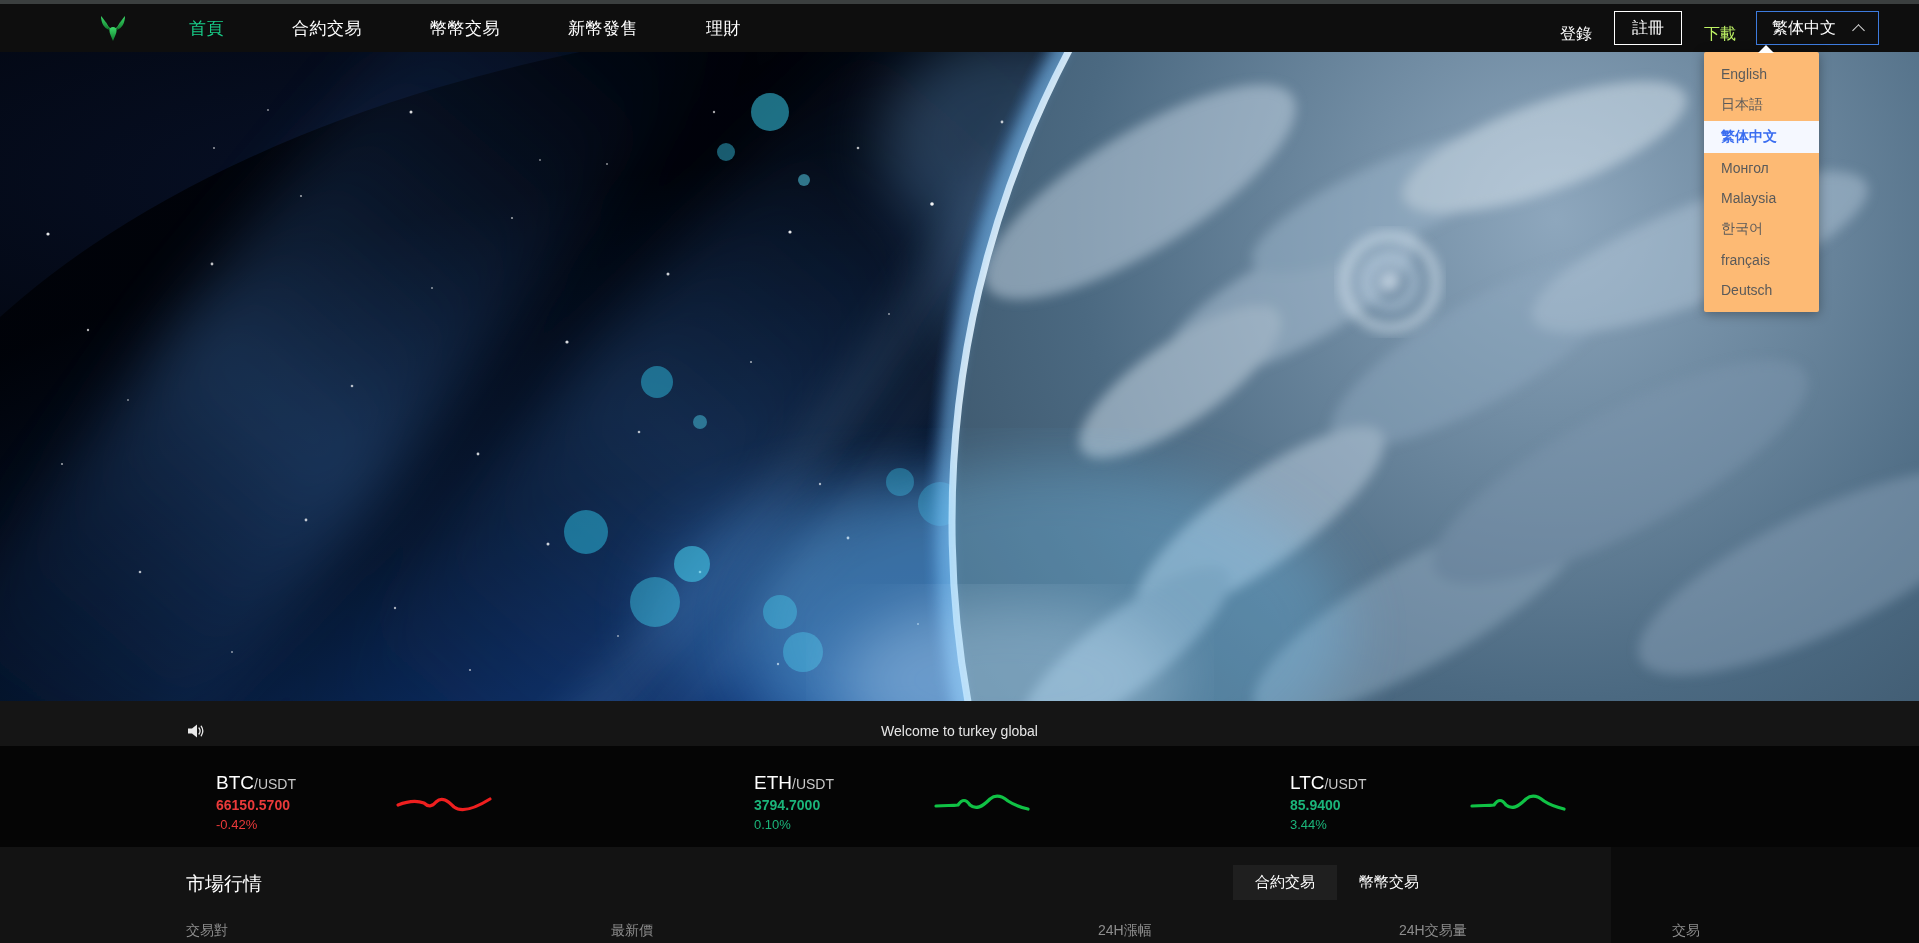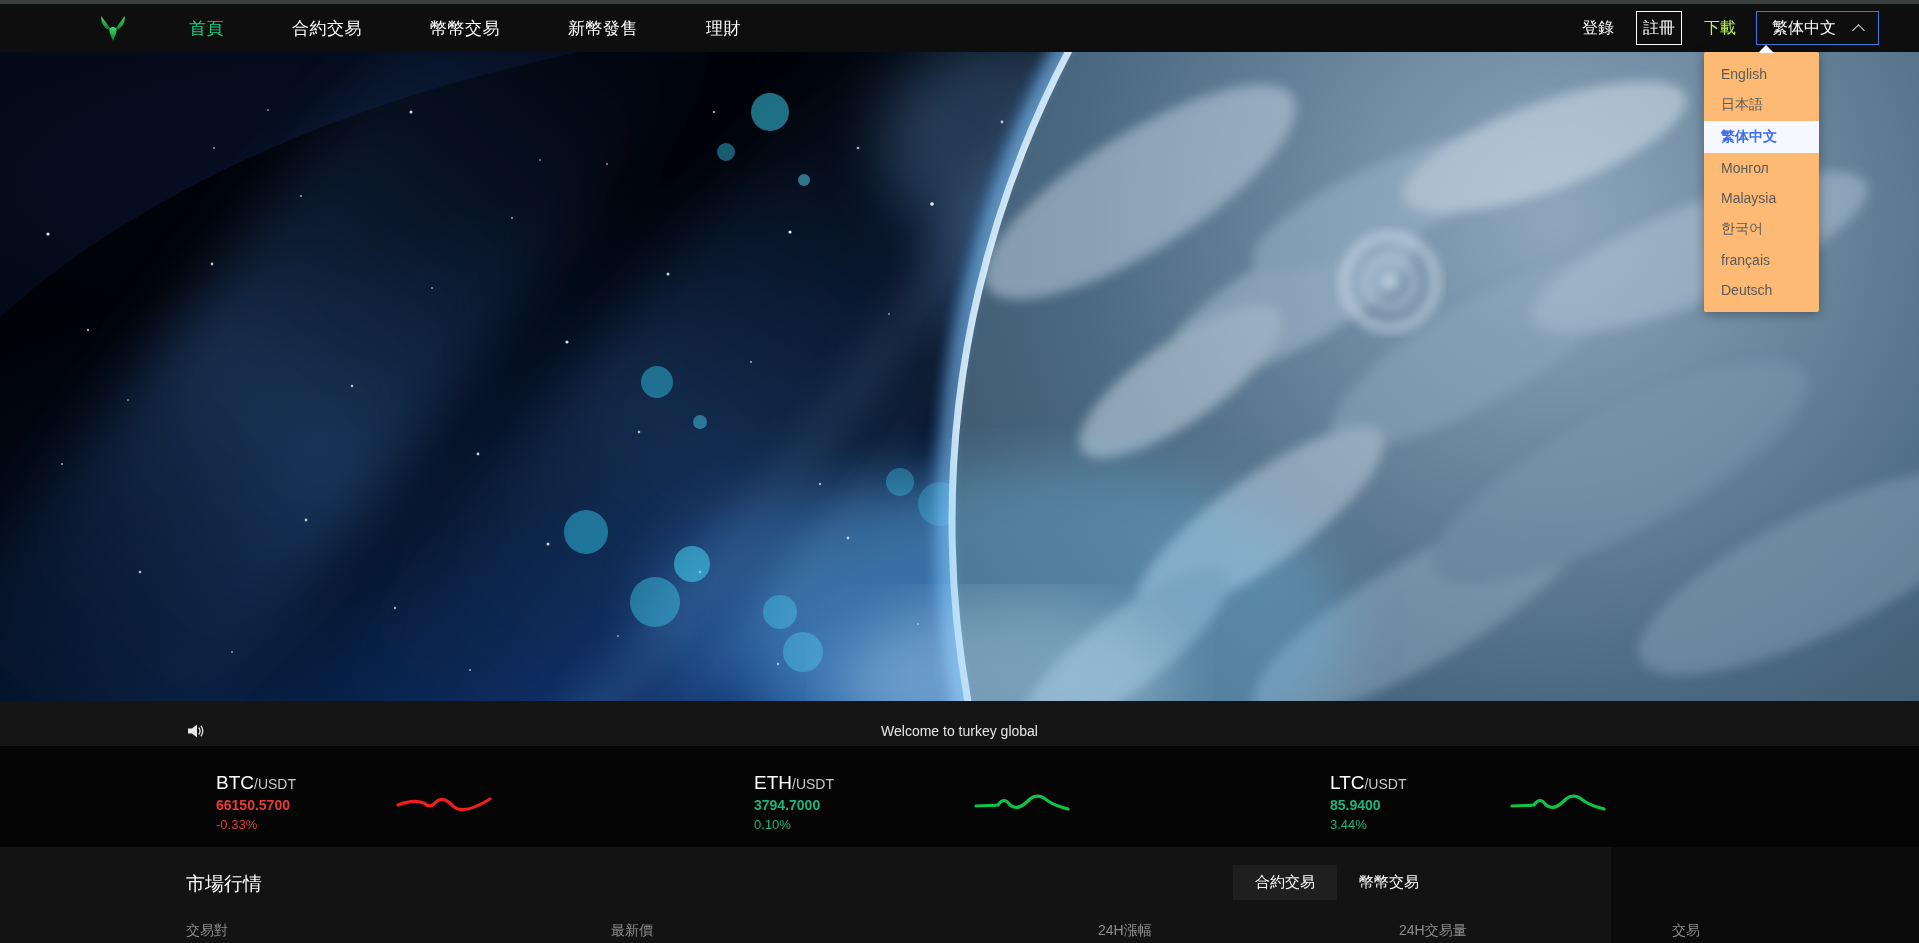--- a/index.html
+++ b/index.html
@@ -29,29 +29,29 @@
     display:flex; align-items:center; justify-content:center;
   }
   .nav { display:flex; align-items:center; margin-left:56px; }
   .nav-item {
     color:#ffffff; font-size:17px; letter-spacing:.5px;
     margin-right:68px; cursor:pointer; white-space:nowrap;
   }
   .nav-item.active { color:#18d08a; }
 
   .header-right {
-    margin-left:auto; display:flex; align-items:center;
+    margin-left:auto; display:flex; align-items:flex-end;
     margin-right:40px;
   }
   .login-link {
     color:#ffffff; font-size:16px; cursor:pointer; margin-right:22px;
   }
   .register-btn {
     border:1px solid #ffffff; color:#ffffff; font-size:16px;
-    padding:6px 6px; cursor:pointer; background:transparent;
+    padding:6px 17px; cursor:pointer; background:transparent;
     line-height:1.25;
   }
   .download-link {
     color:#bef264; font-size:16px; cursor:pointer; margin:0 20px 0 22px;
   }
   .lang-btn {
     border:1px solid #3d7bde; color:#ffffff; font-size:16px;
     padding:6px 13px 6px 15px; cursor:pointer; background:transparent;
     display:flex; align-items:center; gap:17px; line-height:1.25;
     position:relative;
@@ -102,21 +102,21 @@
     color:#e6e6e6; font-size:14px;
   }
 
   
   .ticker {
     position:absolute; top:746px; left:0; width:1919px; height:101px;
     background:#050505; display:flex; align-items:center;
   }
   .tk { display:flex; align-items:center;margin-top:12px; }
   .tk-1 { margin-left:216px; }
-  .tk-2 { margin-left:260px;gap:40px; }
+  .tk-2 { margin-left:260px; }
   .tk-3 { margin-left:258px; }
   .tk-info { width:178px; }
   .tk-pair { font-size:19px; color:#ffffff; line-height:1.35; }
   .tk-pair .quote { font-size:14px; color:#c9c9c9; }
   .tk-price { font-size:14px; font-weight:bold; line-height:1.35; }
   .tk-chg { font-size:13px; line-height:1.5; }
   .tk-spark { width:100px; height:40px; }
 
   
   .market {
@@ -395,21 +395,21 @@
   </div>
 
   <div class="ticker">
 
     <div class="tk tk-1">
       <div class="tk-info">
         <div class="tk-pair">
           <span>BTC</span><span class="quote">/USDT</span>
         </div>
         <div class="tk-price" style="color:#ea3a3a">66150.5700</div>
-        <div class="tk-chg" style="color:#ea3a3a">-0.33%</div>
+        <div class="tk-chg" style="color:#ea3a3a">-0.42%</div>
       </div>
       <svg class="tk-spark" viewBox="0 0 100 40">
         <path d="M4 22 C14 18, 22 17, 30 20 C34 24, 38 24, 42 19 C48 13, 54 18, 60 24 C68 30, 80 26, 96 16" stroke="#ef1f1f" stroke-width="3.2" fill="none" stroke-linecap="round" stroke-linejoin="round"></path>
       </svg>
     </div>
 
     <div class="tk tk-2">
       <div class="tk-info">
         <div class="tk-pair">
           <span>ETH</span><span class="quote">/USDT</span>

